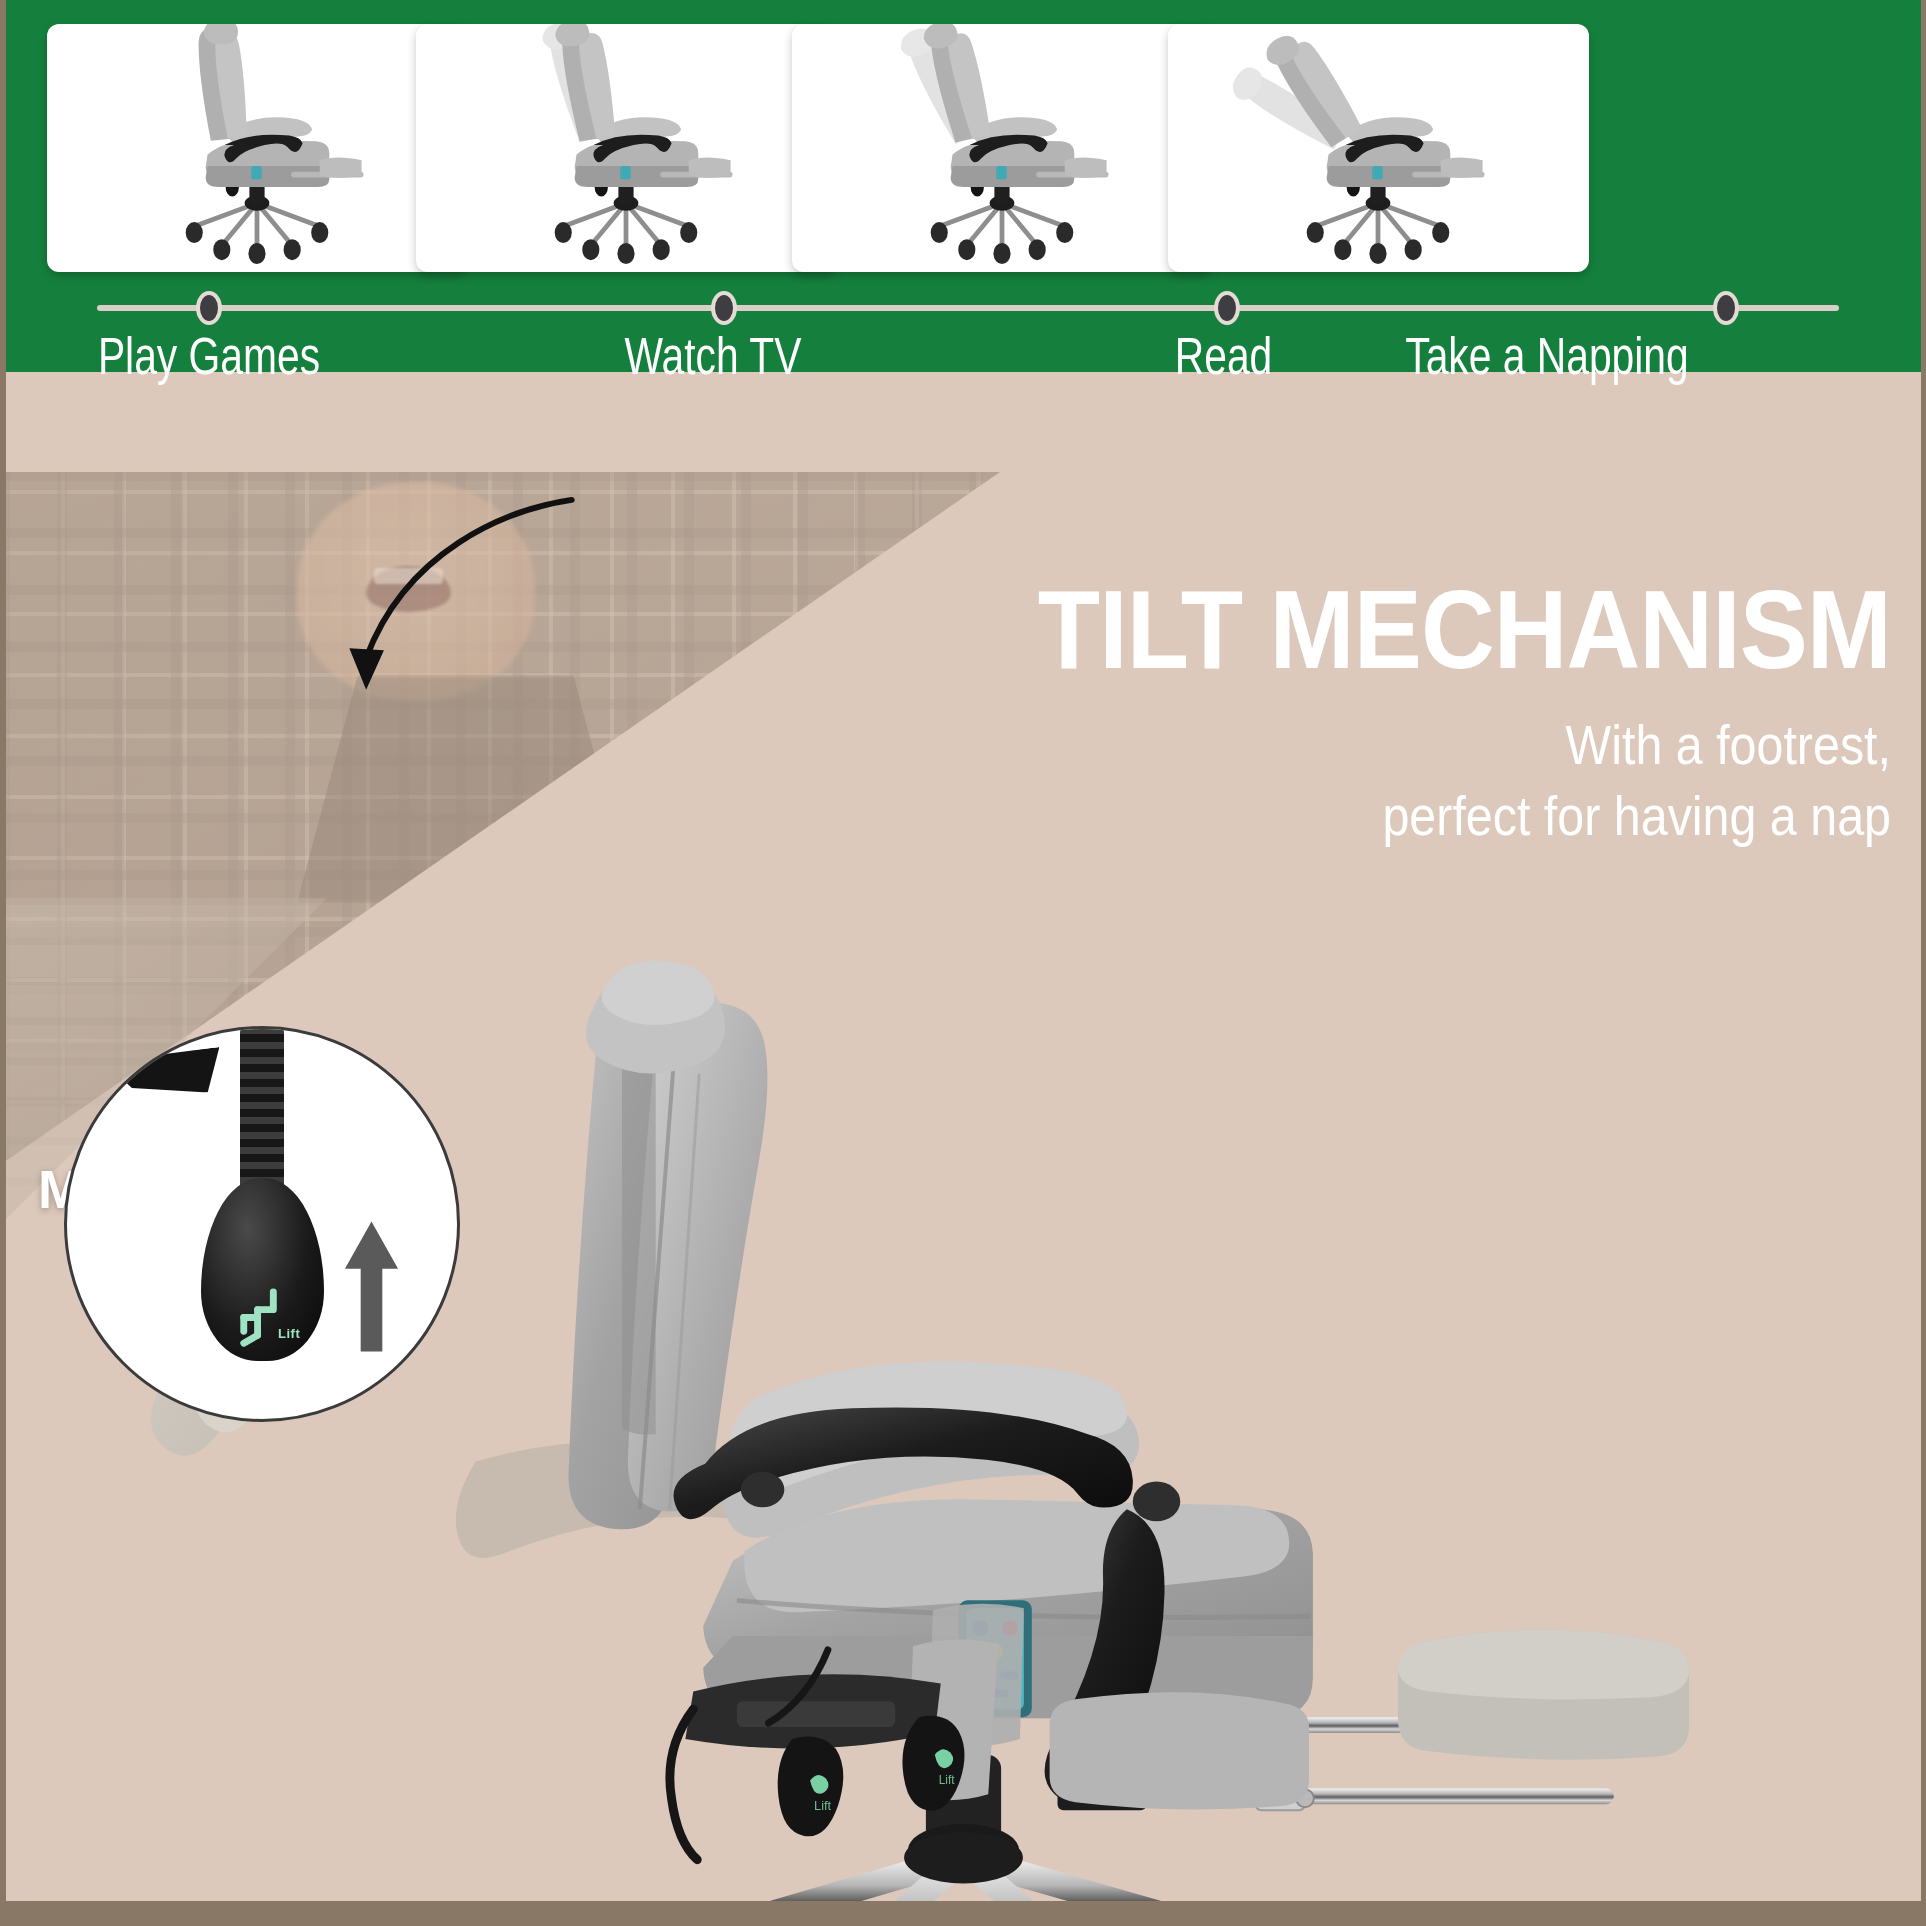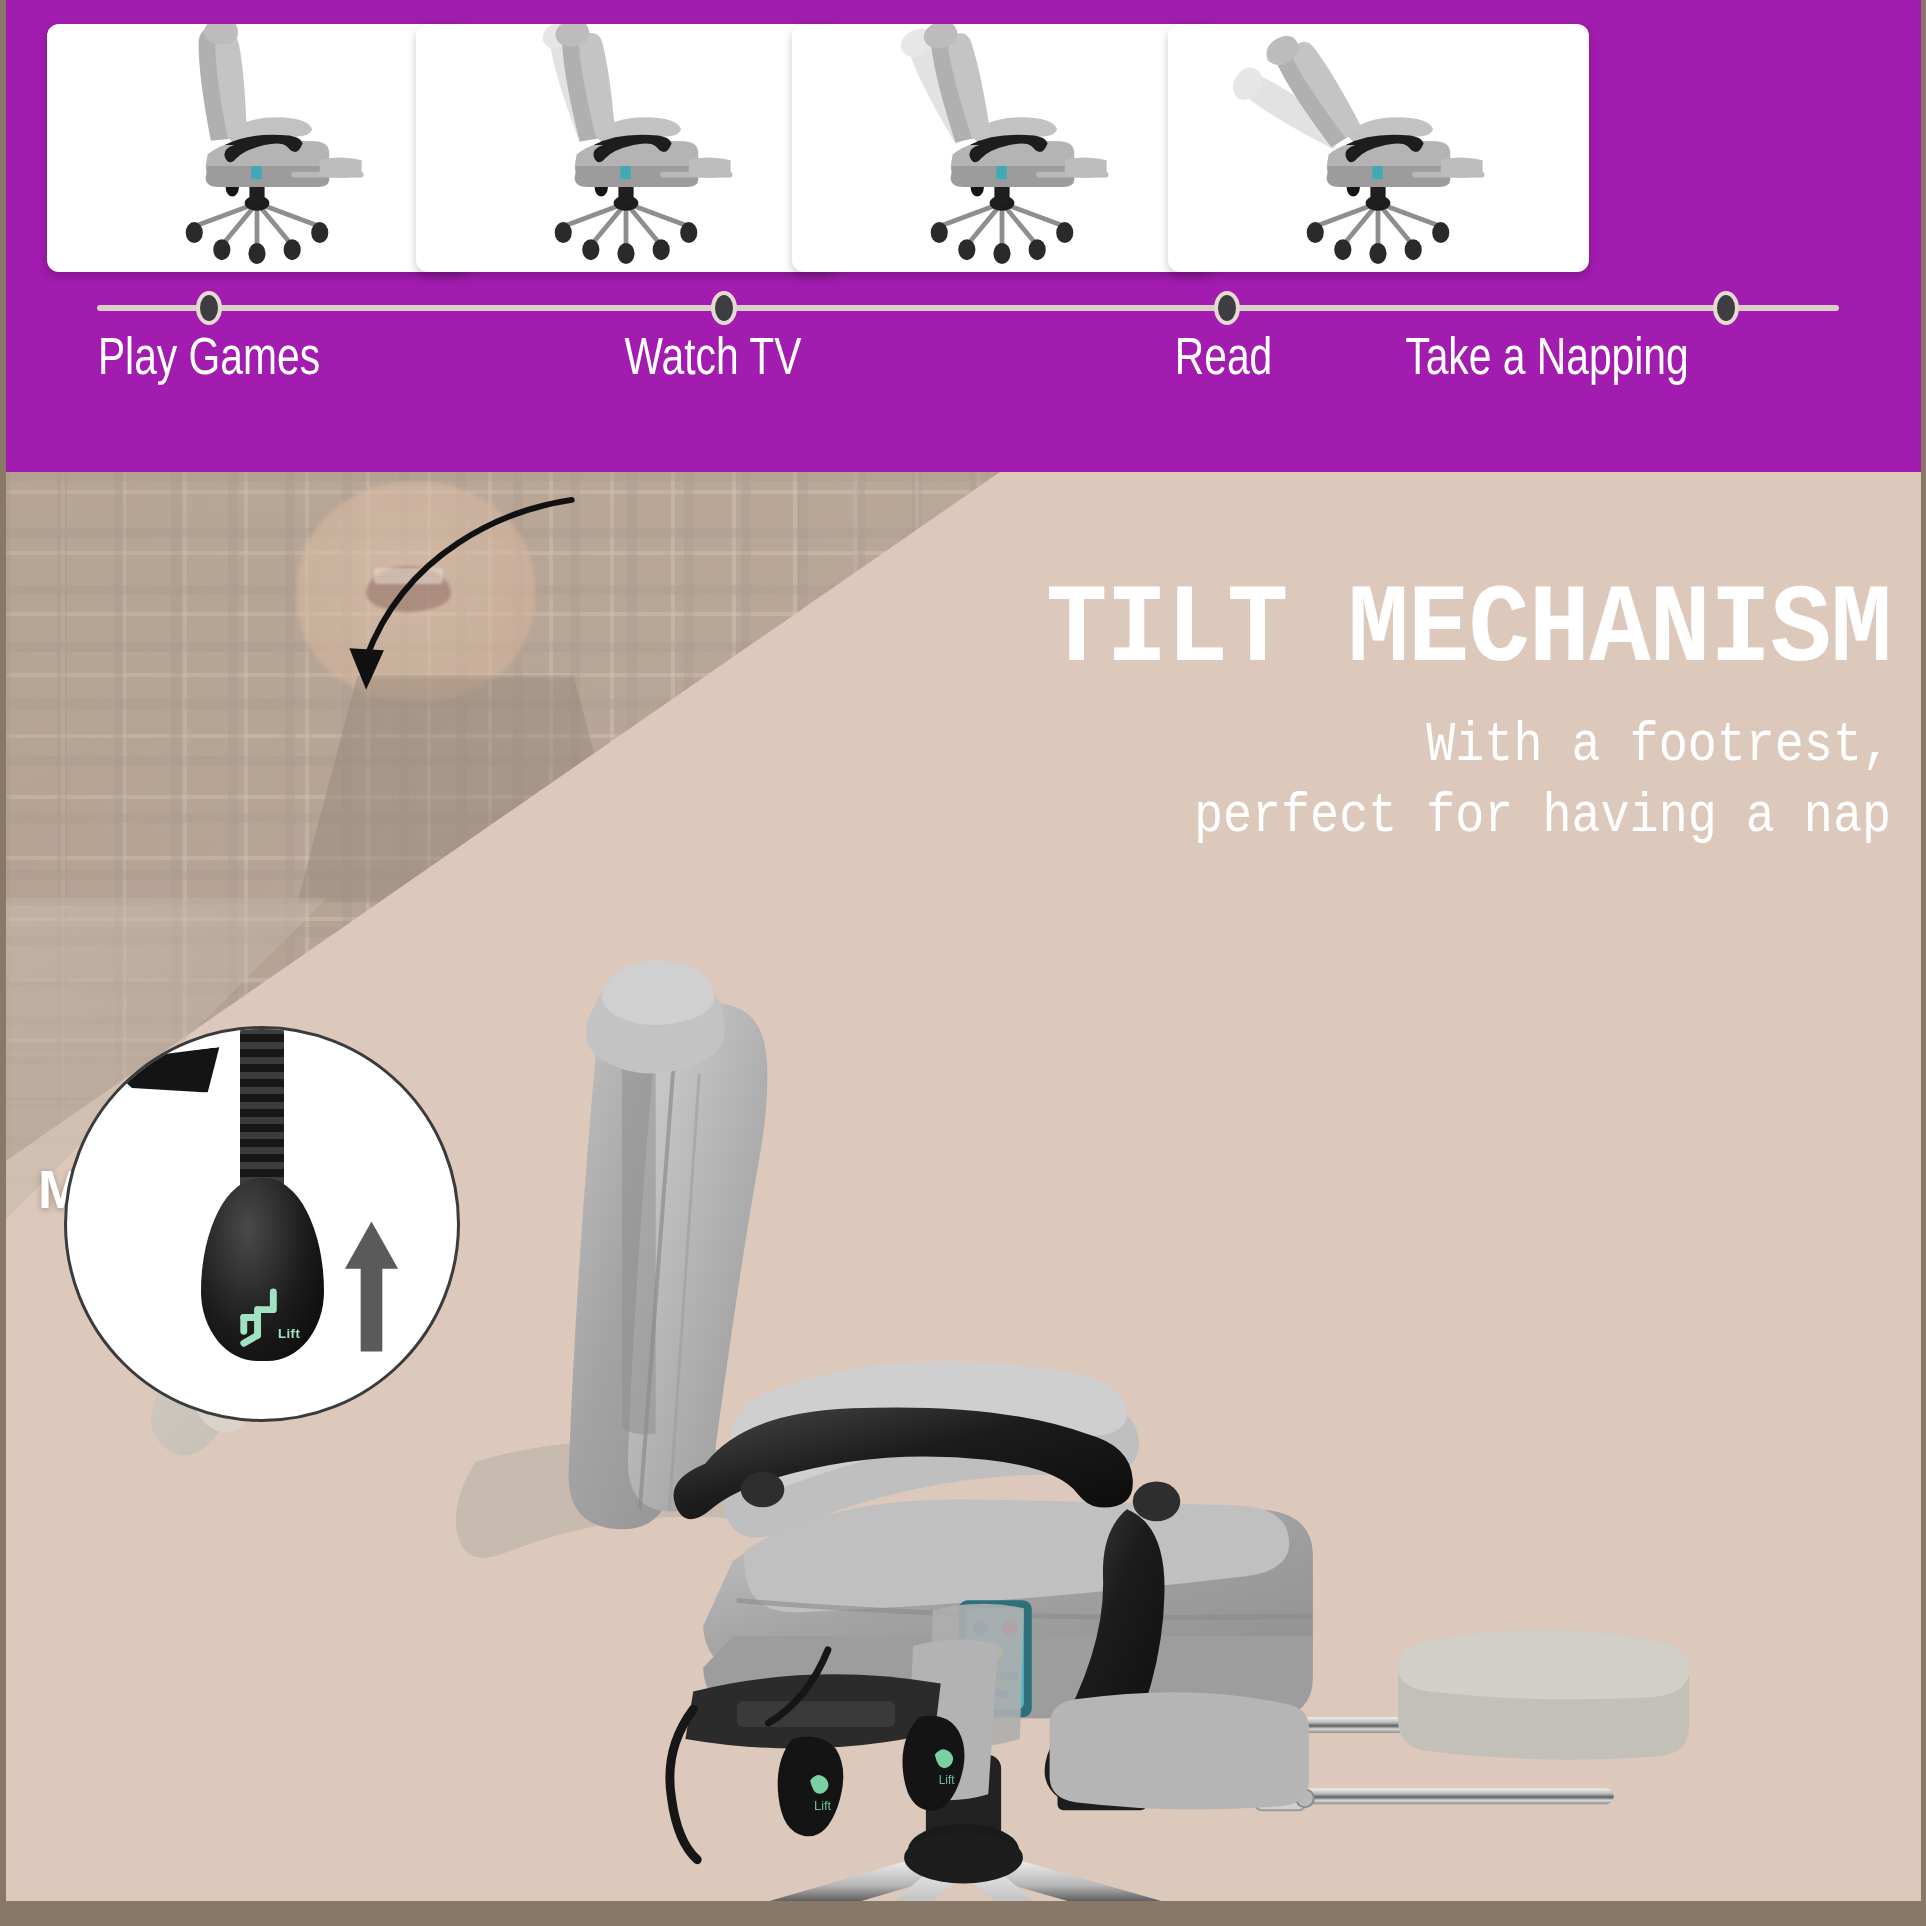--- a/index.html
+++ b/index.html
@@ -6,22 +6,22 @@
   html,body { width:1927px; height:1927px; overflow:hidden; }
   body {
     font-family:"Liberation Sans", sans-serif;
     background:#dcc9bb;
     position:relative;
   }
   #page { position:relative; width:1927px; height:1927px; overflow:hidden; }
 
   
   .topband {
-    position:absolute; left:0; top:0; width:1927px; height:472px;
-    background:#a21caf;
+    position:absolute; left:0; top:0; width:1927px; height:372px;
+    background:#15803d;
   }
   .thumbs { position:absolute; left:0; top:24px; width:1927px; height:249px; }
   .thumb {
     position:absolute; top:0; width:421px; height:248px;
     background:#ffffff; border-radius:12px;
     box-shadow:0 4px 10px rgba(0,0,0,0.22);
     overflow:hidden;
   }
   .thumb:nth-of-type(1){ left:47px; }
   .thumb:nth-of-type(2){ left:416px; }
@@ -114,21 +114,21 @@
     position:absolute; left:38px; top:686px;
     color:#ffffff; font-size:54px; font-weight:bold;
     letter-spacing:0px; white-space:nowrap;
     text-shadow:0 2px 6px rgba(60,40,25,0.35);
     z-index:14;
   }
 
   
   .headline {
     position:absolute; right:36px; top:103px; width:1198px;
-    text-align:right; z-index:12;font-family:Liberation Mono, monospace;
+    text-align:right; z-index:12;
   }
   .headline h1 {
     color:#ffffff; font-size:111px; font-weight:bold; line-height:1.0;
     letter-spacing:-1px; white-space:nowrap;
     transform:scaleX(0.92); transform-origin:right center;
   }
   .sub {
     margin-top:26px;
     color:#ffffff; font-size:55px; font-weight:300; line-height:1.22;
     transform:scaleX(0.88); transform-origin:right top;

